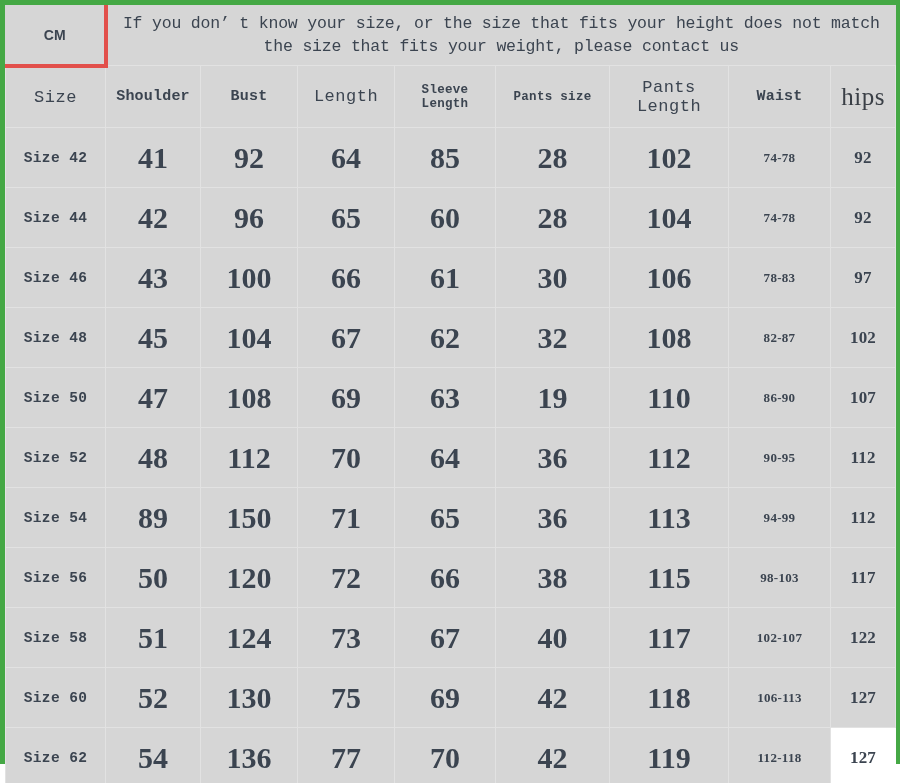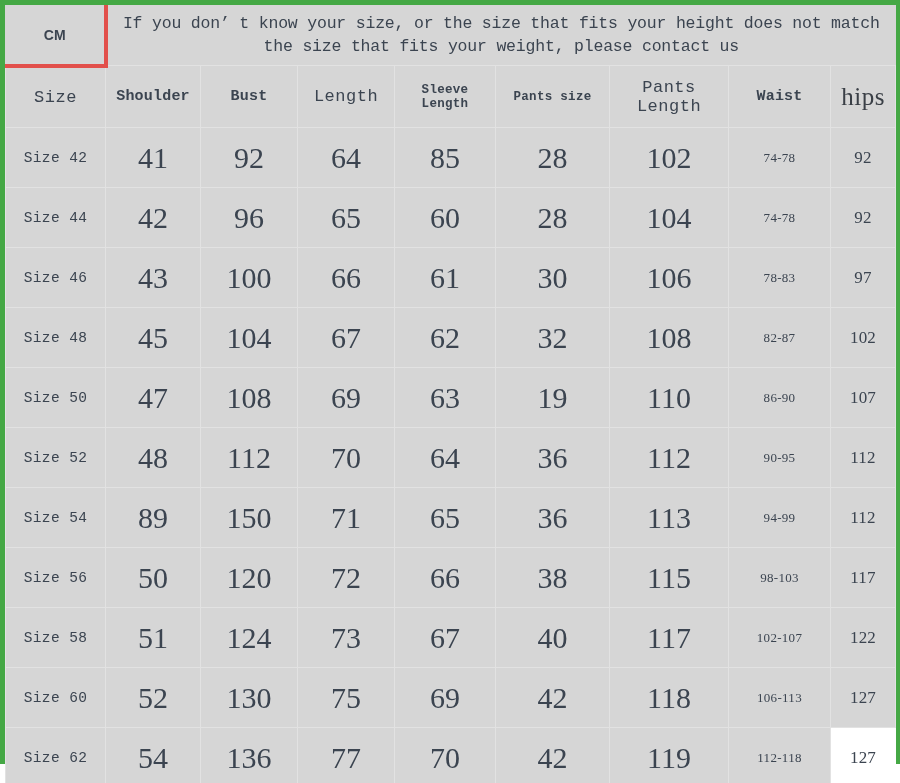--- a/index.html
+++ b/index.html
@@ -101,21 +101,21 @@
   }
   td.col-head.hips-head {
     font-family: "Liberation Serif", serif;
     font-size: 25px;
     font-weight: normal;
     letter-spacing: 0.5px;
     color: #3a3f46;
   }
 
   
-  tr.data-row { height: 60px; }
+  tr.data-row { height: 60px; font-weight: bold; }
 
   td.size-label {
     font-family: "Liberation Mono", "DejaVu Sans Mono", monospace;
     font-size: 14.5px;
     color: #4a5058;
     letter-spacing: 0.4px;
   }
 
   td.num {
     font-family: "Liberation Serif", "DejaVu Serif", serif;

